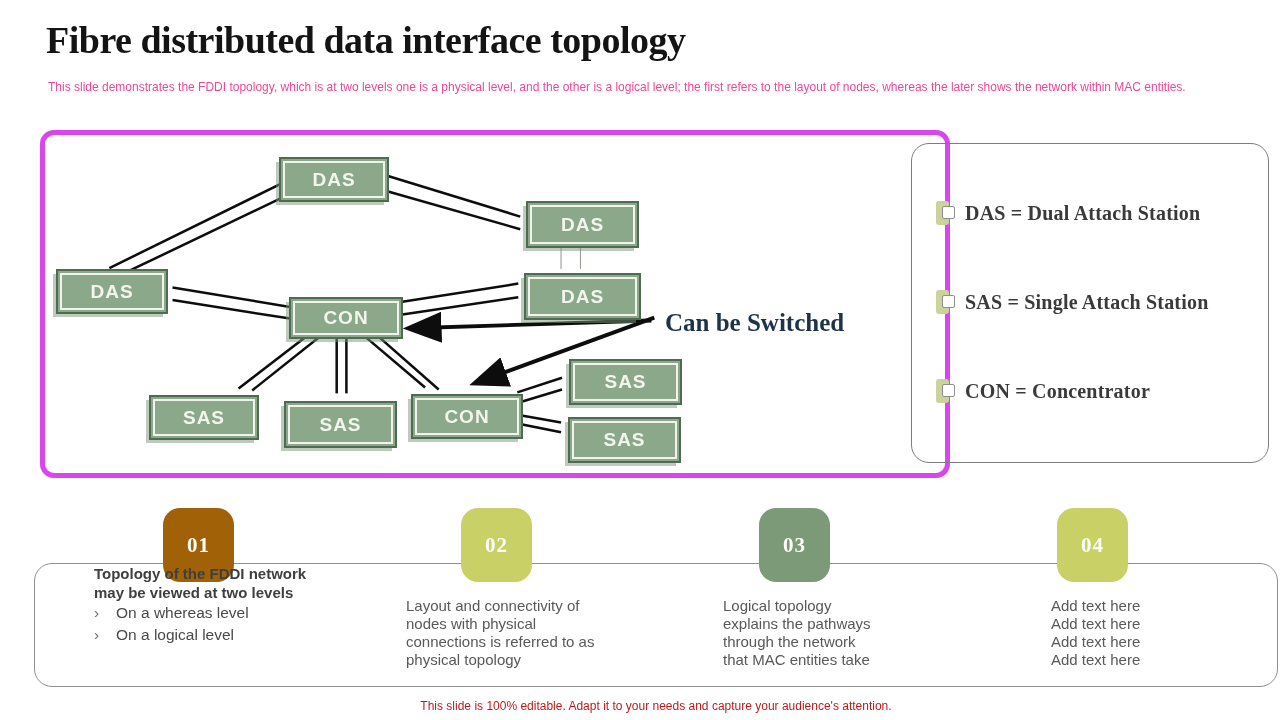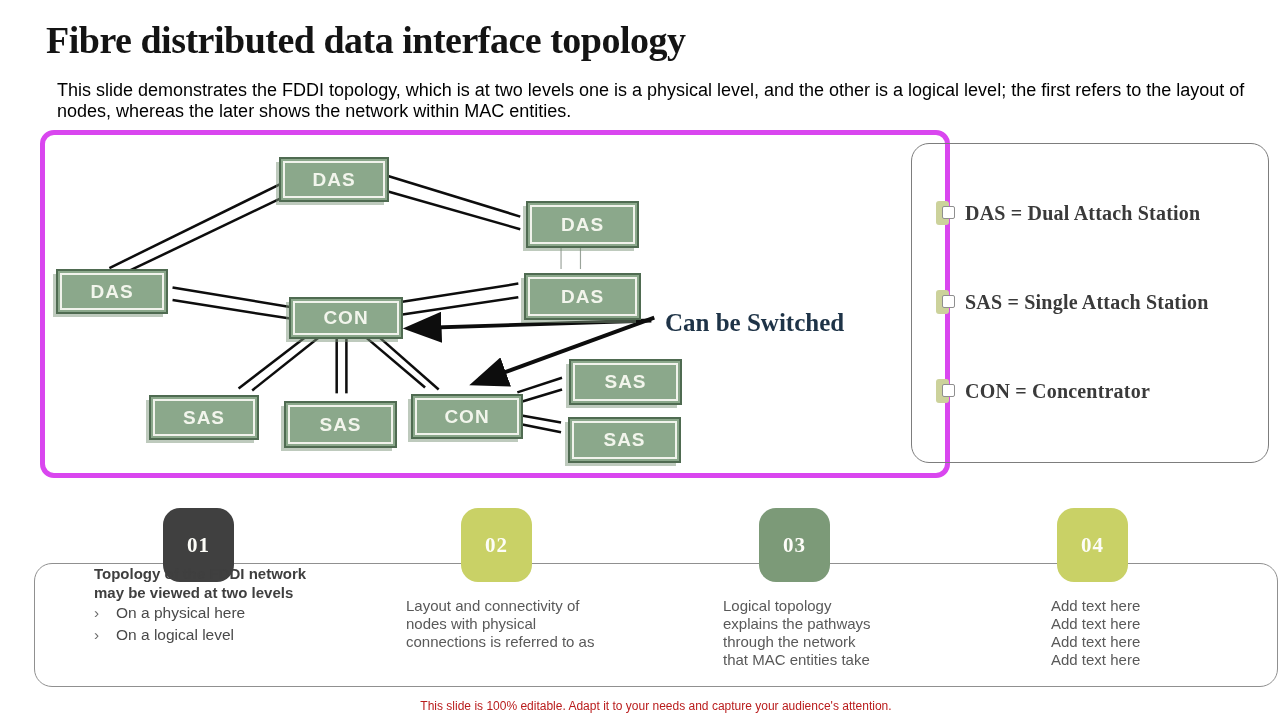--- a/index.html
+++ b/index.html
@@ -19,23 +19,23 @@
     position: absolute;
     left: 30px; top: 18px;
     font-family: "Liberation Serif", serif;
     font-weight: 700;
     font-size: 38px;
     letter-spacing: -0.5px;
     color: #141414;
   }
   .subtitle {
     position: absolute;
-    left: 41px; top: 80px;
-    font-size: 18px;
-    color: #000000;
+    left: 32px; top: 80px;
+    font-size: 12px;
+    color: #ec4899;
     width: 1220px;
   }
 
   
   .diagram-panel {
     position: absolute;
     left: 24px; top: 130px;
     width: 910px; height: 348px;
     border: 5px solid #d946ef;
     border-radius: 14px;
@@ -225,42 +225,43 @@
       <span class="bullet">
         <span class="bullet-olive" style="background-color: rgb(204, 210, 155);"></span>
         <span class="bullet-box"></span>
       </span>
       <span class="legend-text">CON = Concentrator</span>
     </div>
   </div>
 
   <div class="steps-box"></div>
 
-  <div class="badge b-0" style="background-color: #404040; font-family: Liberation Serif, serif;">01</div>
+  <div class="badge b-0" style="background-color: #a16207; font-family: Liberation Serif, serif;">01</div>
   <div class="badge b-1" style="background-color: rgb(201, 209, 102);">02</div>
   <div class="badge b-2" style="background-color: rgb(124, 154, 120);">03</div>
   <div class="badge b-3" style="background-color: rgb(201, 209, 102);">04</div>
 
   <div class="step-text step-col-0">
     <div class="step-heading">Topology of the FDDI network</div>
     <div class="step-heading">may be viewed at two levels</div>
     <div class="step-bullet">
       <span class="bullet-char">›</span>
-      <span>On a physical here</span>
+      <span>On a whereas level</span>
     </div>
     <div class="step-bullet">
       <span class="bullet-char">›</span>
       <span>On a logical level</span>
     </div>
   </div>
 
   <div class="step-text step-col-1">
     <div>Layout and connectivity of</div>
     <div>nodes with physical</div>
     <div>connections is referred to as</div>
+    <div>physical topology</div>
   </div>
 
   <div class="step-text step-col-2">
     <div>Logical topology</div>
     <div>explains the pathways</div>
     <div>through the network</div>
     <div>that MAC entities take</div>
   </div>
 
   <div class="step-text step-col-3">

